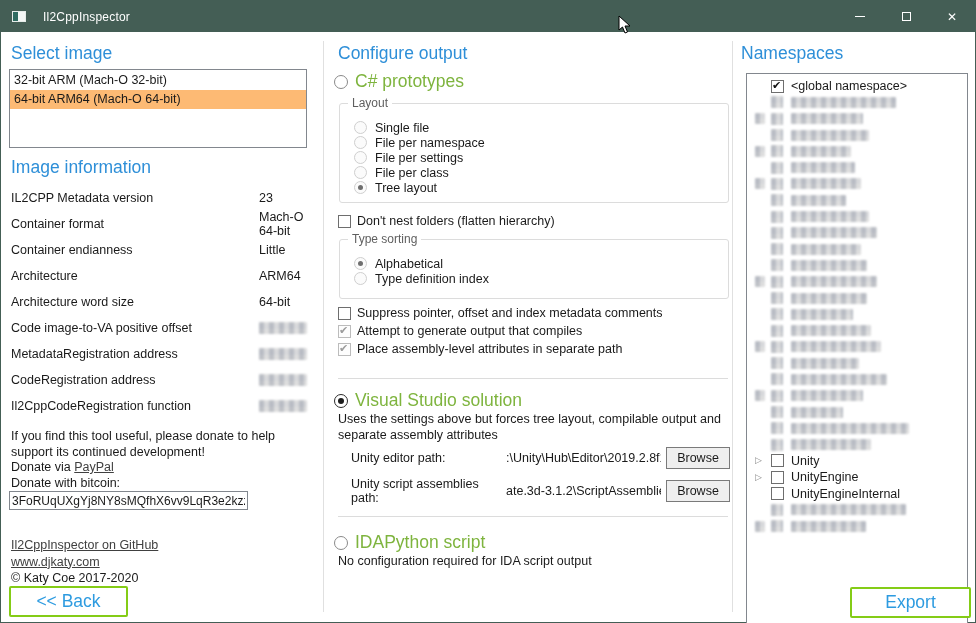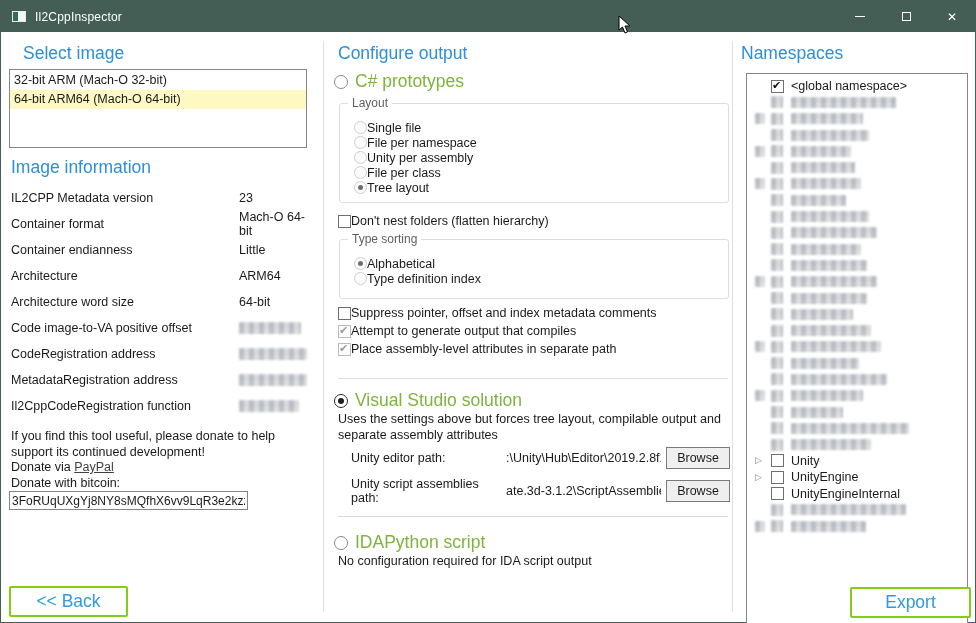--- a/index.html
+++ b/index.html
@@ -3,21 +3,21 @@
 <meta charset="utf-8">
 <style>
   * { margin:0; padding:0; box-sizing:border-box; }
   html,body { width:976px; height:623px; }
   body { font-family:"Liberation Sans", sans-serif; background:#fff; position:relative; overflow:hidden; }
   .window { position:absolute; inset:0; border:1px solid #445e55; background:#fff; }
 
   
   .titlebar { position:absolute; left:0; top:0; right:0; height:31px; background:#445e55; display:flex; align-items:center; }
   .app-icon { width:14px; height:11px; margin-left:11px; border:1px solid #e6ecea; background:linear-gradient(90deg,#2f6b61 0 42%, #f4f7f6 42%); }
-  .title-text { color:#ffffff; font-size:12px; margin-left:9px; letter-spacing:.2px; }
+  .title-text { color:#ffffff; font-size:12px; margin-left:17px; letter-spacing:.2px; }
   .win-btns { position:absolute; right:0; top:0; height:31px; display:flex; }
   .win-btn { width:46px; height:31px; display:flex; align-items:center; justify-content:center; color:#fff; }
   .min-glyph { width:10px; height:1px; background:#fff; display:block; }
   .max-glyph { width:9px; height:9px; border:1px solid #fff; display:block; }
   .close-glyph { font-size:12px; line-height:1; }
 
   
   .h1 { position:absolute; font-size:17.5px; color:#2e8fd8; }
   .green-title { font-size:17.5px; color:#7eb43e; }
   .vsep { position:absolute; width:1px; background:#e0e0e0; top:40px; bottom:10px; }
@@ -42,38 +42,38 @@
       repeating-linear-gradient(0deg, #d9d9d9 0 5px, #c9ccd2 5px 10px);
     filter: blur(1.3px); }
 
   .link { color:#404040; text-decoration:underline; cursor:pointer; }
 
   .big-btn { position:absolute; background:#fff; border:2px solid #84cc16; border-radius:2px; display:flex; align-items:center; justify-content:center; font-size:17.5px; color:#2d9be0; cursor:pointer; }
 
   
   .listbox { position:absolute; left:8px; top:68px; width:298px; height:79px; border:1px solid #82878e; background:#fff; padding-top:1px; }
   .lb-item { height:19px; line-height:19px; font-size:12.5px; color:#1a1a1a; padding-left:4px; }
-  .lb-item.sel { background:#fef9c3; }
+  .lb-item.sel { background:#fdba74; }
 
   .info-grid { position:absolute; left:10px; top:184px; width:296px; }
-  .info-row { display:flex; align-items:center; height:26px; }
+  .info-row { display:flex; align-items:center; height:26px;gap:20px; }
   .info-label { font-size:12.5px; color:#1a1a1a; width:228px; flex:none; }
   .info-value { font-size:12.5px; color:#1a1a1a; }
 
   .donate-block { position:absolute; left:10px; top:428px; width:296px; font-size:12.5px; color:#1a1a1a; line-height:15.5px; }
   .btc-input { position:absolute; left:8px; top:490px; width:239px; height:19px; border:1px solid #82878e; font-family:"Liberation Sans",sans-serif; font-size:12px; color:#1a1a1a; padding:0 2px; background:#fff; }
   .links-block { position:absolute; left:10px; top:536px; font-size:12.5px; line-height:16.5px; }
   .links-block .plain { color:#1a1a1a; }
 
   
   .section-radio-row { position:absolute; display:flex; align-items:center; gap:7px; }
   .groupbox { position:absolute; border:1px solid #dcdcdc; border-radius:3px; }
   .groupbox-label { position:absolute; top:-8px; left:8px; background:#fff; padding:0 4px; font-size:12px; color:#5f5f5f; }
-  .opt-row { display:flex; align-items:center; height:15px; margin-left:14px; font-size:12.5px; color:#1a1a1a; }
-  .cb-row { display:flex; align-items:center; gap:0; font-size:12.5px; color:#1a1a1a; position:absolute; }
+  .opt-row { display:flex; align-items:center; gap:8px; height:15px; margin-left:14px; font-size:12.5px; color:#1a1a1a; }
+  .cb-row { display:flex; align-items:center; gap:6px; font-size:12.5px; color:#1a1a1a; position:absolute; }
   .cb-row .lbl { padding-top:0px; }
   .desc { position:absolute; font-size:12.5px; color:#1a1a1a; line-height:15.5px; }
   .path-row { position:absolute; display:flex; align-items:center; }
   .path-label { font-size:12.5px; color:#1a1a1a; width:155px; flex:none; }
   .path-value { font-size:12.5px; color:#1a1a1a; width:155px; flex:none; text-align:right; white-space:nowrap; overflow:hidden; }
   .browse-btn { margin-left:5px; width:64px; height:22px; background:#efefef; border:1px solid #7a7a7a; font-family:"Liberation Sans",sans-serif; font-size:12.5px; color:#1a1a1a; cursor:pointer; }
 
   
   .ns-list { position:absolute; left:745px; top:72px; width:222px; height:623px; border:1px solid #82878e; background:#fff; padding:4px 0 0 8px; overflow:hidden; }
   .ns-row { height:16.3px; display:flex; align-items:center; }
@@ -103,21 +103,21 @@
         </div>
       <div class="win-btn">
           <span class="close-glyph">✕</span>
         </div>
     </div>
   </div>
 
   <div class="vsep" style="left:322px;"></div>
   <div class="vsep" style="left:731px;"></div>
 
-  <div class="h1" style="left:22px; top:42px;">Select image</div>
+  <div class="h1" style="left:10px; top:42px;">Select image</div>
   <div class="listbox" id="image-list">
       <div class="lb-item">32-bit ARM (Mach-O 32-bit)</div>
       <div class="lb-item sel">64-bit ARM64 (Mach-O 64-bit)</div>
     </div>
 
   <div class="h1" style="left:10px; top:156px;">Image information</div>
   <div class="info-grid" id="info-grid">
       <div class="info-row">
         <span class="info-label">IL2CPP Metadata version</span>
         <span class="info-value">23</span>
@@ -136,40 +136,45 @@
       </div>
       <div class="info-row">
         <span class="info-label">Architecture word size</span>
         <span class="info-value">64-bit</span>
       </div>
       <div class="info-row">
         <span class="info-label">Code image-to-VA positive offset</span>
         <span class="redact" style="width: 62px;"></span>
       </div>
       <div class="info-row">
+        <span class="info-label">MetadataRegistration address</span>
+        <span class="redact" style="width: 68px;"></span>
+      </div>
+      <div class="info-row">
         <span class="info-label">CodeRegistration address</span>
-        <span class="redact" style="width: 68px;"></span>
-      </div>
-      <div class="info-row">
-        <span class="info-label">MetadataRegistration address</span>
         <span class="redact" style="width: 68px;"></span>
       </div>
       <div class="info-row">
         <span class="info-label">Il2CppCodeRegistration function</span>
         <span class="redact" style="width: 60px;"></span>
       </div>
     </div>
 
   <div class="donate-block">
     <span>If you find this tool useful, please donate to help support its continued development!</span><br>
     <span>Donate via </span><span class="link">PayPal</span><br>
     <span>Donate with bitcoin:</span>
   </div>
   <input class="btc-input" value="3FoRUqUXgYj8NY8sMQfhX6vv9LqR3e2kzz" style="">
 
+  <div class="links-block">
+    <span class="link">Il2CppInspector on GitHub</span><br>
+    <span class="link">www.djkaty.com</span><br>
+    <span class="plain">© Katy Coe 2017-2020</span>
+  </div>
 
   <div class="big-btn" style="left:8px; top:585px; width:119px; height:31px;">&lt;&lt; Back</div>
 
   <div class="h1" style="left:337px; top:42px;">Configure output</div>
 
   <div class="section-radio-row" style="left:333px; top:70px;align-items:center;">
     <span class="radio big"></span>
     <span class="green-title">C# prototypes</span>
   </div>
 
@@ -179,21 +184,21 @@
         <div class="opt-row">
           <span class="radio dis"></span>
           <span>Single file</span>
         </div>
         <div class="opt-row">
           <span class="radio dis"></span>
           <span>File per namespace</span>
         </div>
         <div class="opt-row">
           <span class="radio dis"></span>
-          <span>Unity per assembly</span>
+          <span>File per settings</span>
         </div>
         <div class="opt-row">
           <span class="radio dis"></span>
           <span>File per class</span>
         </div>
         <div class="opt-row">
           <span class="radio dis sel"></span>
           <span>Tree layout</span>
         </div>
       </div>

